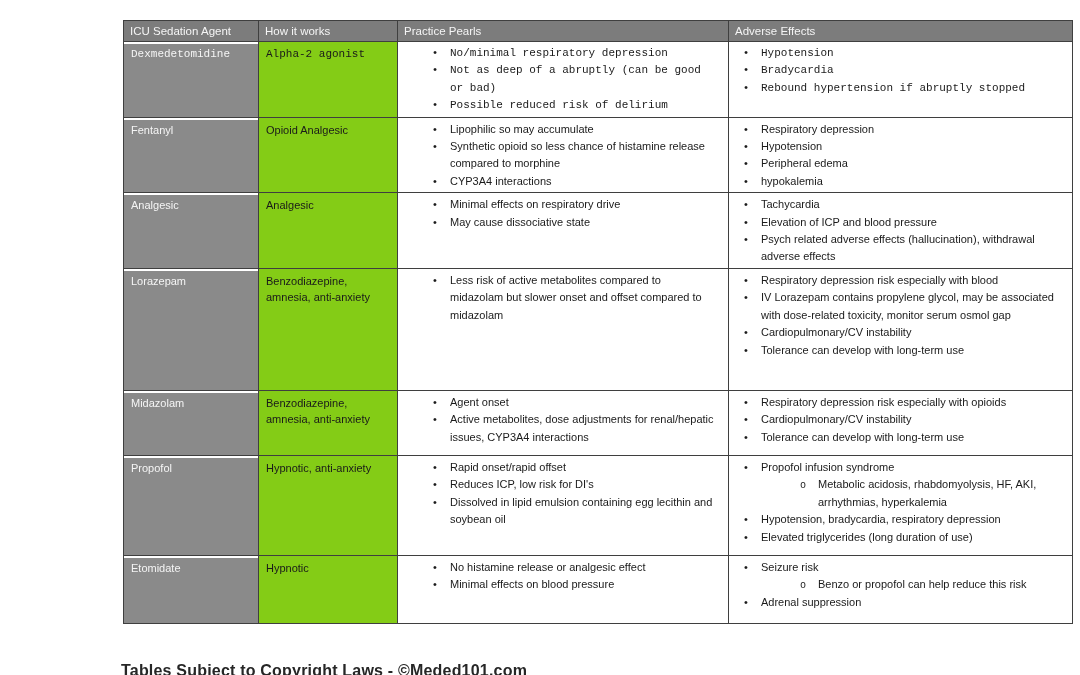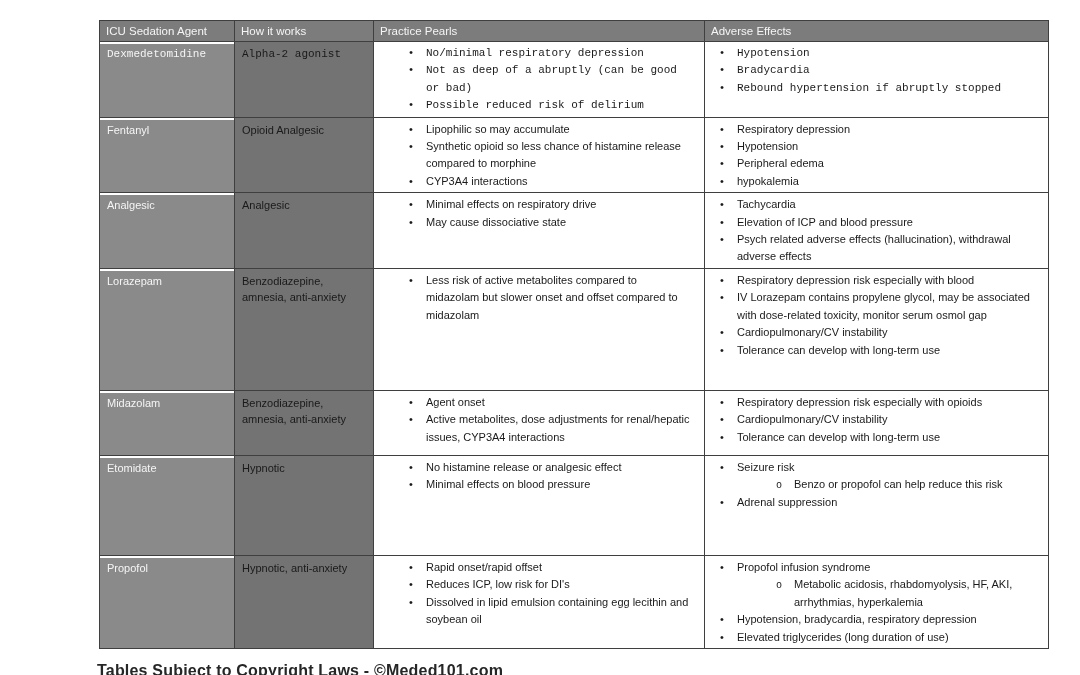--- a/index.html
+++ b/index.html
@@ -3,21 +3,21 @@
 <meta charset="utf-8">
 <style>
   * { box-sizing: border-box; }
   html, body {
     margin: 0; padding: 0;
     width: 1080px; height: 675px;
     background: #ffffff;
     overflow: hidden;
     font-family: "Liberation Sans", sans-serif;
   }
-  .page { position: relative; width: 896px; height: 675px; background: #fff; }
+  .page { position: relative; width: 896px; height: 675px; background: #fff; margin-left: 24px; }
 
   table.sed-table {
     position: absolute;
     left: 99px; top: 20px;
     width: 949px;
     border-collapse: collapse;
     table-layout: fixed;
     border: 1px solid var(--border, #3f3f3f);
   }
   th, td { border: 1px solid var(--border, #3f3f3f); vertical-align: top; }
@@ -35,21 +35,21 @@
 
   td.agent-cell {
     background: var(--agent-bg, #8a8a8a);
     color: var(--header-text, #f5f5f5);
     font-size: 11px;
     padding: 5px 7px 2px 7px;
     line-height: 14px;
     box-shadow: inset 0 2px 0 #ffffff;
   }
   td.mech-cell {
-    background: #737373;
+    background: #84cc16;
     color: var(--body-text, #1a1a1a);
     font-size: 11px;
     padding: 4px 8px 2px 7px;
     line-height: 16px;
   }
   td.pearls-cell, td.adverse-cell {
     background: #ffffff;
     color: var(--body-text, #1a1a1a);
     font-size: 11px;
     padding: 3px 6px 2px 0;
@@ -269,20 +269,60 @@
                 <span class="tx">Cardiopulmonary/CV instability</span>
               </li>
               <li class="l1">
                 <span class="mk">•</span>
                 <span class="tx">Tolerance can develop with long-term use</span>
               </li>
             </ul>
           </td>
         </tr>
         <tr>
+          <td class="agent-cell">Propofol</td>
+          <td class="mech-cell">Hypnotic, anti-anxiety</td>
+          <td class="pearls-cell">
+            <ul class="blist">
+              <li class="l1">
+                <span class="mk">•</span>
+                <span class="tx">Rapid onset/rapid offset</span>
+              </li>
+              <li class="l1">
+                <span class="mk">•</span>
+                <span class="tx">Reduces ICP, low risk for DI's</span>
+              </li>
+              <li class="l1">
+                <span class="mk">•</span>
+                <span class="tx">Dissolved in lipid emulsion containing egg lecithin and soybean oil</span>
+              </li>
+            </ul>
+          </td>
+          <td class="adverse-cell">
+            <ul class="blist">
+              <li class="l1">
+                <span class="mk">•</span>
+                <span class="tx">Propofol infusion syndrome</span>
+              </li>
+              <li class="l2">
+                <span class="mk">o</span>
+                <span class="tx">Metabolic acidosis, rhabdomyolysis, HF, AKI, arrhythmias, hyperkalemia</span>
+              </li>
+              <li class="l1">
+                <span class="mk">•</span>
+                <span class="tx">Hypotension, bradycardia, respiratory depression</span>
+              </li>
+              <li class="l1">
+                <span class="mk">•</span>
+                <span class="tx">Elevated triglycerides (long duration of use)</span>
+              </li>
+            </ul>
+          </td>
+        </tr>
+        <tr>
           <td class="agent-cell">Etomidate</td>
           <td class="mech-cell">Hypnotic</td>
           <td class="pearls-cell">
             <ul class="blist">
               <li class="l1">
                 <span class="mk">•</span>
                 <span class="tx">No histamine release or analgesic effect</span>
               </li>
               <li class="l1">
                 <span class="mk">•</span>
@@ -300,57 +340,17 @@
                 <span class="mk">o</span>
                 <span class="tx">Benzo or propofol can help reduce this risk</span>
               </li>
               <li class="l1">
                 <span class="mk">•</span>
                 <span class="tx">Adrenal suppression</span>
               </li>
             </ul>
           </td>
         </tr>
-        <tr>
-          <td class="agent-cell">Propofol</td>
-          <td class="mech-cell">Hypnotic, anti-anxiety</td>
-          <td class="pearls-cell">
-            <ul class="blist">
-              <li class="l1">
-                <span class="mk">•</span>
-                <span class="tx">Rapid onset/rapid offset</span>
-              </li>
-              <li class="l1">
-                <span class="mk">•</span>
-                <span class="tx">Reduces ICP, low risk for DI's</span>
-              </li>
-              <li class="l1">
-                <span class="mk">•</span>
-                <span class="tx">Dissolved in lipid emulsion containing egg lecithin and soybean oil</span>
-              </li>
-            </ul>
-          </td>
-          <td class="adverse-cell">
-            <ul class="blist">
-              <li class="l1">
-                <span class="mk">•</span>
-                <span class="tx">Propofol infusion syndrome</span>
-              </li>
-              <li class="l2">
-                <span class="mk">o</span>
-                <span class="tx">Metabolic acidosis, rhabdomyolysis, HF, AKI, arrhythmias, hyperkalemia</span>
-              </li>
-              <li class="l1">
-                <span class="mk">•</span>
-                <span class="tx">Hypotension, bradycardia, respiratory depression</span>
-              </li>
-              <li class="l1">
-                <span class="mk">•</span>
-                <span class="tx">Elevated triglycerides (long duration of use)</span>
-              </li>
-            </ul>
-          </td>
-        </tr>
       </tbody>
   </table>
 
   <div class="footer">Tables Subject to Copyright Laws - ©Meded101.com</div>
 </div>
 
 </body></html>

